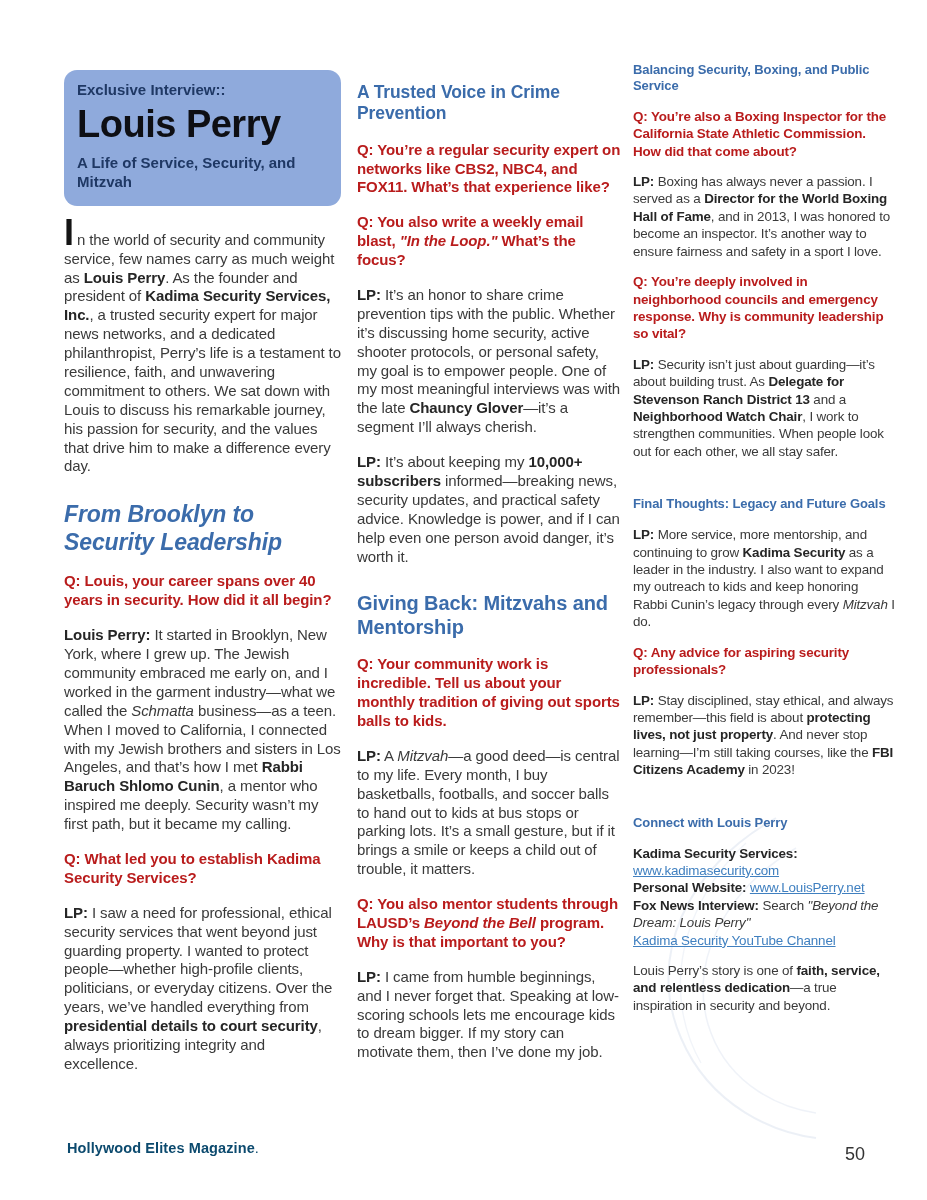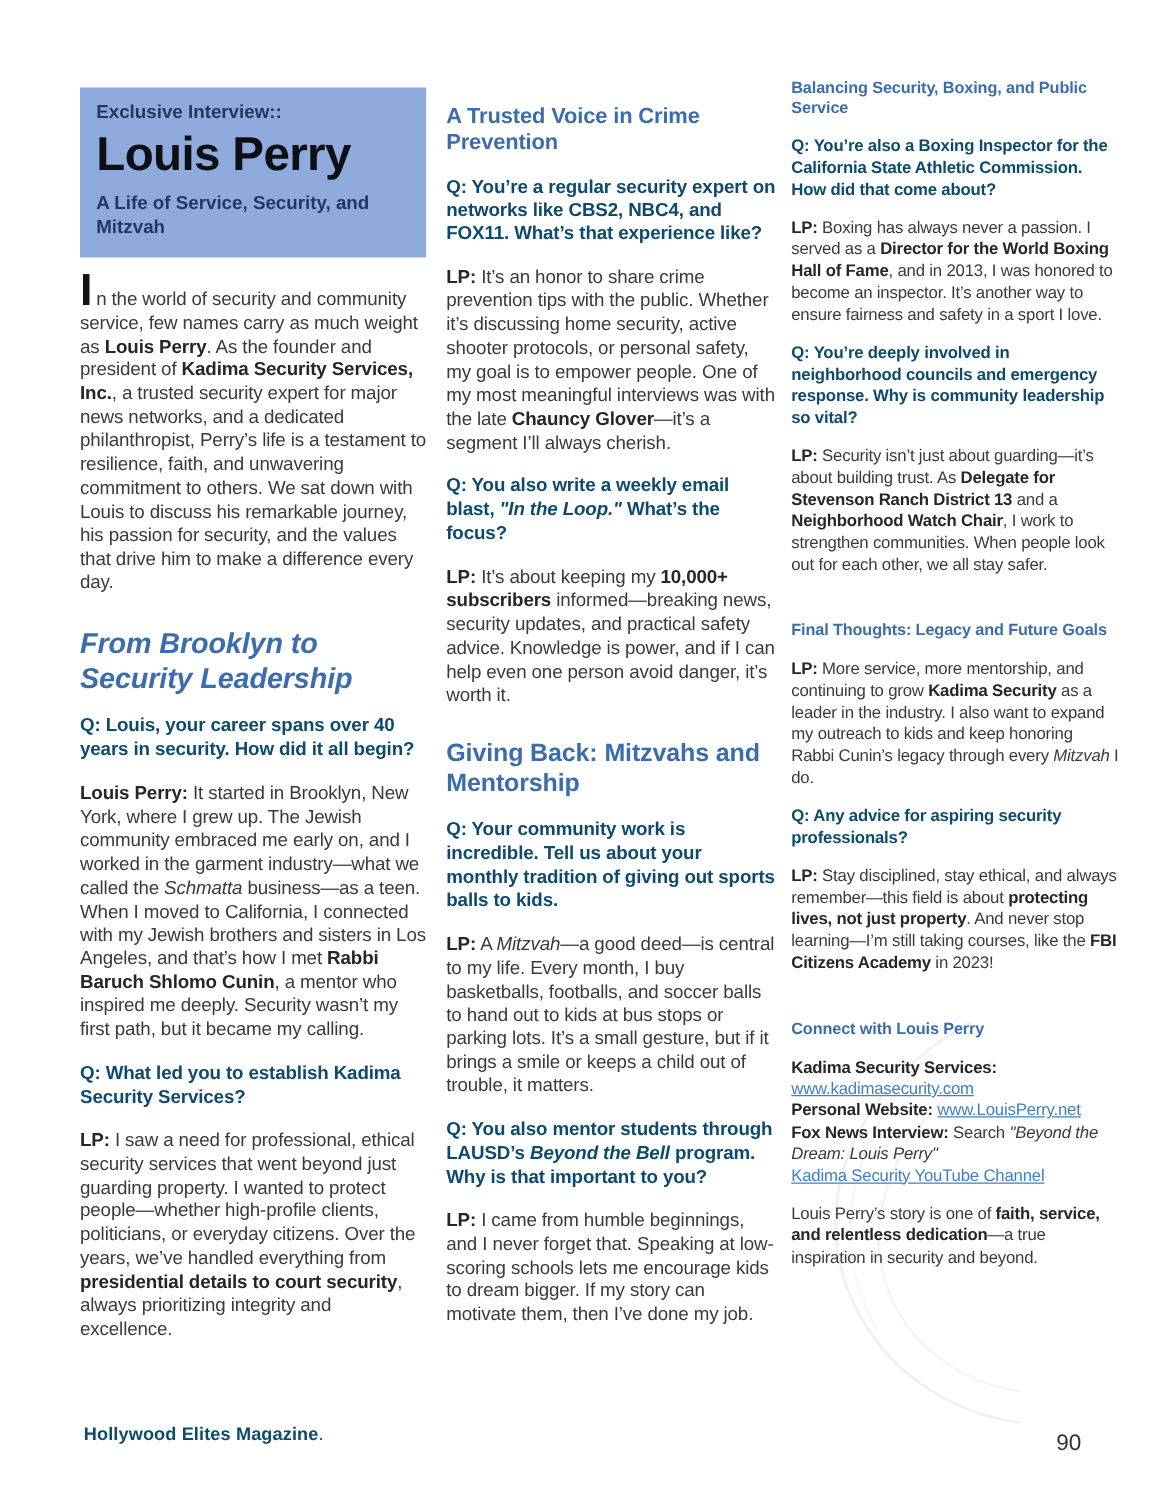--- a/index.html
+++ b/index.html
@@ -11,33 +11,34 @@
   }
   .col{position:absolute;z-index:1;}
   .col-left{left:64px;top:70px;width:277px;}
   .col-middle{left:357px;top:82px;width:265px;}
   .col-right{left:633px;top:62px;width:263px;}
 
   .title-box{
     background:var(--header-box,#8faadc);
     padding:11px 13px 14px 13px;
     margin-bottom:25px;
+    border-radius:13px;
   }
   .kicker{font-size:15px;font-weight:700;color:var(--box-text,#1f3864);}
   .title{
     font-size:38px;font-weight:700;color:#0e0f14;
     margin:7px 0 9px 0;line-height:1.02;letter-spacing:-0.5px;
   }
   .subtitle{font-size:15px;font-weight:700;color:var(--box-text,#1f3864);line-height:1.3;}
 
   .blk{
     font-size:15px;line-height:1.26;letter-spacing:-0.1px;
     color:#3a3a3a;margin:0 0 16px 0;
   }
-  .blk-q{font-weight:700;color:#0c4a6e;}
+  .blk-q{font-weight:700;color:#b91c1c;}
   .blk-h{
     color:var(--heading-blue,#3b6cab);
     font-weight:700;font-size:17.5px;line-height:1.22;
     margin:24px 0 16px 0;letter-spacing:-0.1px;
   }
   .h-italic{font-style:italic;font-size:23px;}
   .h-large{font-size:20px;}
   .h-spaced{margin-top:34px;}
   .blocks > .blk-h:first-child{margin-top:0;}
 
@@ -87,22 +88,22 @@
       <p class="blk blk-q"><span>Q: Louis, your career spans over 40 years in security. How did it all begin?</span></p>
       <p class="blk"><span class="seg-b">Louis Perry:</span><span> It started in Brooklyn, New York, where I grew up. The Jewish community embraced me early on, and I worked in the garment industry—what we called the </span><span class="seg-i">Schmatta</span><span> business—as a teen. When I moved to California, I connected with my Jewish brothers and sisters in Los Angeles, and that’s how I met </span><span class="seg-b">Rabbi Baruch Shlomo Cunin</span><span>, a mentor who inspired me deeply. Security wasn’t my first path, but it became my calling.</span></p>
       <p class="blk blk-q"><span>Q: What led you to establish Kadima Security Services?</span></p>
       <p class="blk"><span class="seg-b">LP:</span><span> I saw a need for professional, ethical security services that went beyond just guarding property. I wanted to protect people—whether high-profile clients, politicians, or everyday citizens. Over the years, we’ve handled everything from </span><span class="seg-b">presidential details to court security</span><span>, always prioritizing integrity and excellence.</span></p>
     </div>
 </div>
 
 <div class="col col-middle blocks">
     <div class="blk-h">A Trusted Voice in Crime Prevention</div>
     <p class="blk blk-q"><span>Q: You’re a regular security expert on networks like CBS2, NBC4, and FOX11. What’s that experience like?</span></p>
+    <p class="blk blk-q"><span>Q: You also write a weekly email blast, </span><span class="seg-i">"In the Loop."</span><span> What’s the focus?</span></p>
     <p class="blk"><span class="seg-b">LP:</span><span> It’s an honor to share crime prevention tips with the public. Whether it’s discussing home security, active shooter protocols, or personal safety, my goal is to empower people. One of my most meaningful interviews was with the late </span><span class="seg-b">Chauncy Glover</span><span>—it’s a segment I’ll always cherish.</span></p>
-    <p class="blk blk-q"><span>Q: You also write a weekly email blast, </span><span class="seg-i">"In the Loop."</span><span> What’s the focus?</span></p>
     <p class="blk"><span class="seg-b">LP:</span><span> It’s about keeping my </span><span class="seg-b">10,000+ subscribers</span><span> informed—breaking news, security updates, and practical safety advice. Knowledge is power, and if I can help even one person avoid danger, it’s worth it.</span></p>
     <div class="blk-h h-large">Giving Back: Mitzvahs and Mentorship</div>
     <p class="blk blk-q"><span>Q: Your community work is incredible. Tell us about your monthly tradition of giving out sports balls to kids.</span></p>
     <p class="blk"><span class="seg-b">LP:</span><span> A </span><span class="seg-i">Mitzvah</span><span>—a good deed—is central to my life. Every month, I buy basketballs, footballs, and soccer balls to hand out to kids at bus stops or parking lots. It’s a small gesture, but if it brings a smile or keeps a child out of trouble, it matters.</span></p>
     <p class="blk blk-q"><span>Q: You also mentor students through LAUSD’s </span><span class="seg-i">Beyond the Bell</span><span> program. Why is that important to you?</span></p>
     <p class="blk"><span class="seg-b">LP:</span><span> I came from humble beginnings, and I never forget that. Speaking at low-scoring schools lets me encourage kids to dream bigger. If my story can motivate them, then I’ve done my job.</span></p>
   </div>
 
 <div class="col col-right blocks">
     <div class="blk-h">Balancing Security, Boxing, and Public Service</div>
@@ -114,13 +115,13 @@
     <p class="blk"><span class="seg-b">LP:</span><span> More service, more mentorship, and continuing to grow </span><span class="seg-b">Kadima Security</span><span> as a leader in the industry. I also want to expand my outreach to kids and keep honoring Rabbi Cunin’s legacy through every </span><span class="seg-i">Mitzvah</span><span> I do.</span></p>
     <p class="blk blk-q"><span>Q: Any advice for aspiring security professionals?</span></p>
     <p class="blk"><span class="seg-b">LP:</span><span> Stay disciplined, stay ethical, and always remember—this field is about </span><span class="seg-b">protecting lives, not just property</span><span>. And never stop learning—I’m still taking courses, like the </span><span class="seg-b">FBI Citizens Academy</span><span> in 2023!</span></p>
     <div class="blk-h h-spaced">Connect with Louis Perry</div>
     <p class="blk"><span class="seg-b">Kadima Security Services:</span><br><span class="seg-l">www.kadimasecurity.com</span><br><span class="seg-b">Personal Website:</span><span> </span><span class="seg-l">www.LouisPerry.net</span><br><span class="seg-b">Fox News Interview:</span><span> Search </span><span class="seg-i">"Beyond the Dream: Louis Perry"</span><br><span class="seg-l">Kadima Security YouTube Channel</span></p>
     <p class="blk"><span>Louis Perry’s story is one of </span><span class="seg-b">faith, service, and relentless dedication</span><span>—a true inspiration in security and beyond.</span></p>
   </div>
 
 <div class="footer-brand"><span class="brand-bold">Hollywood Elites Magazine</span><span>.</span></div>
 
-<div class="page-number">90</div>
+<div class="page-number">50</div>
 
 </body></html>

